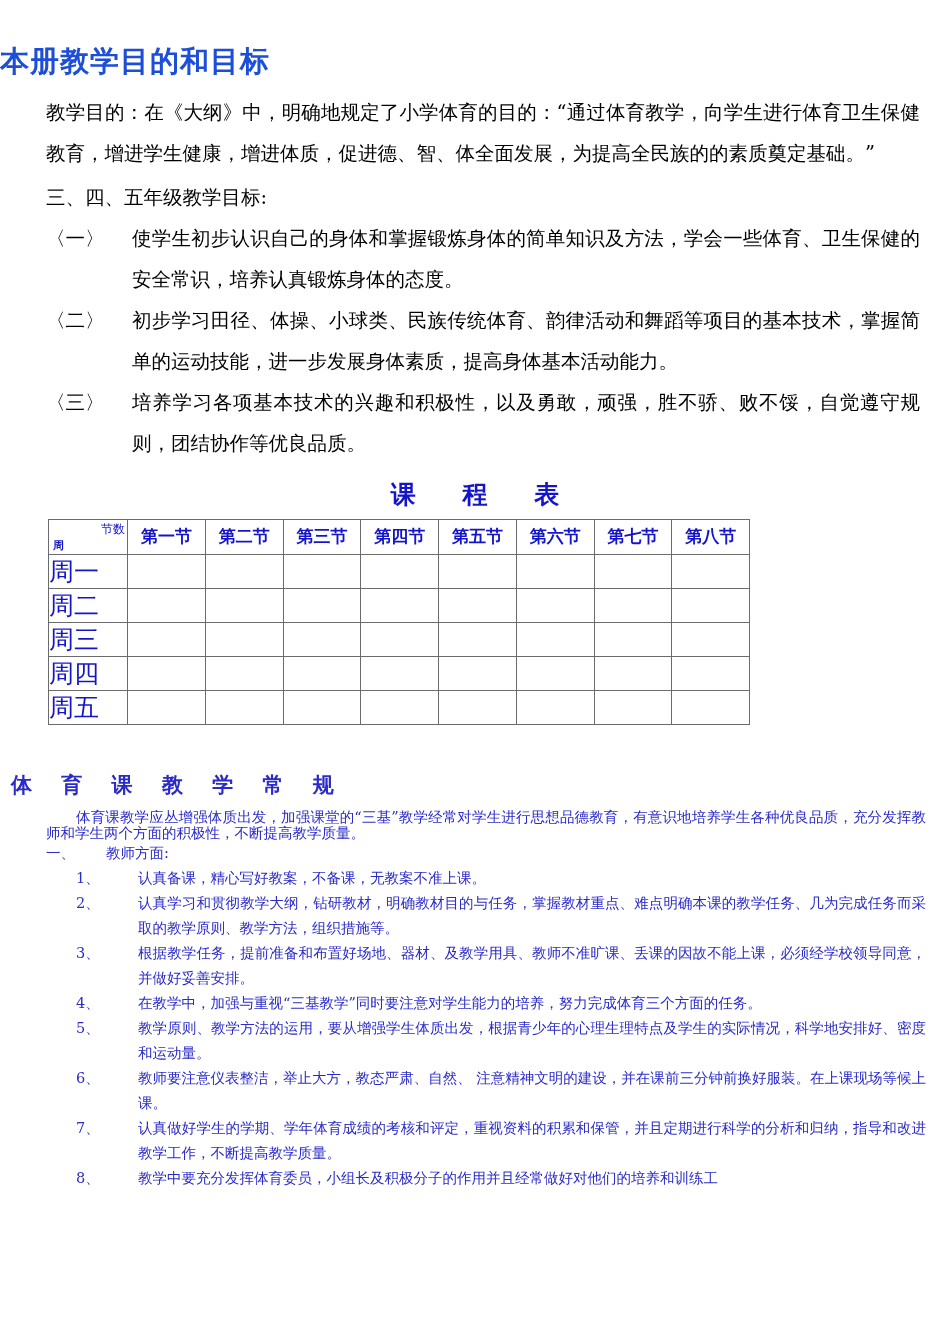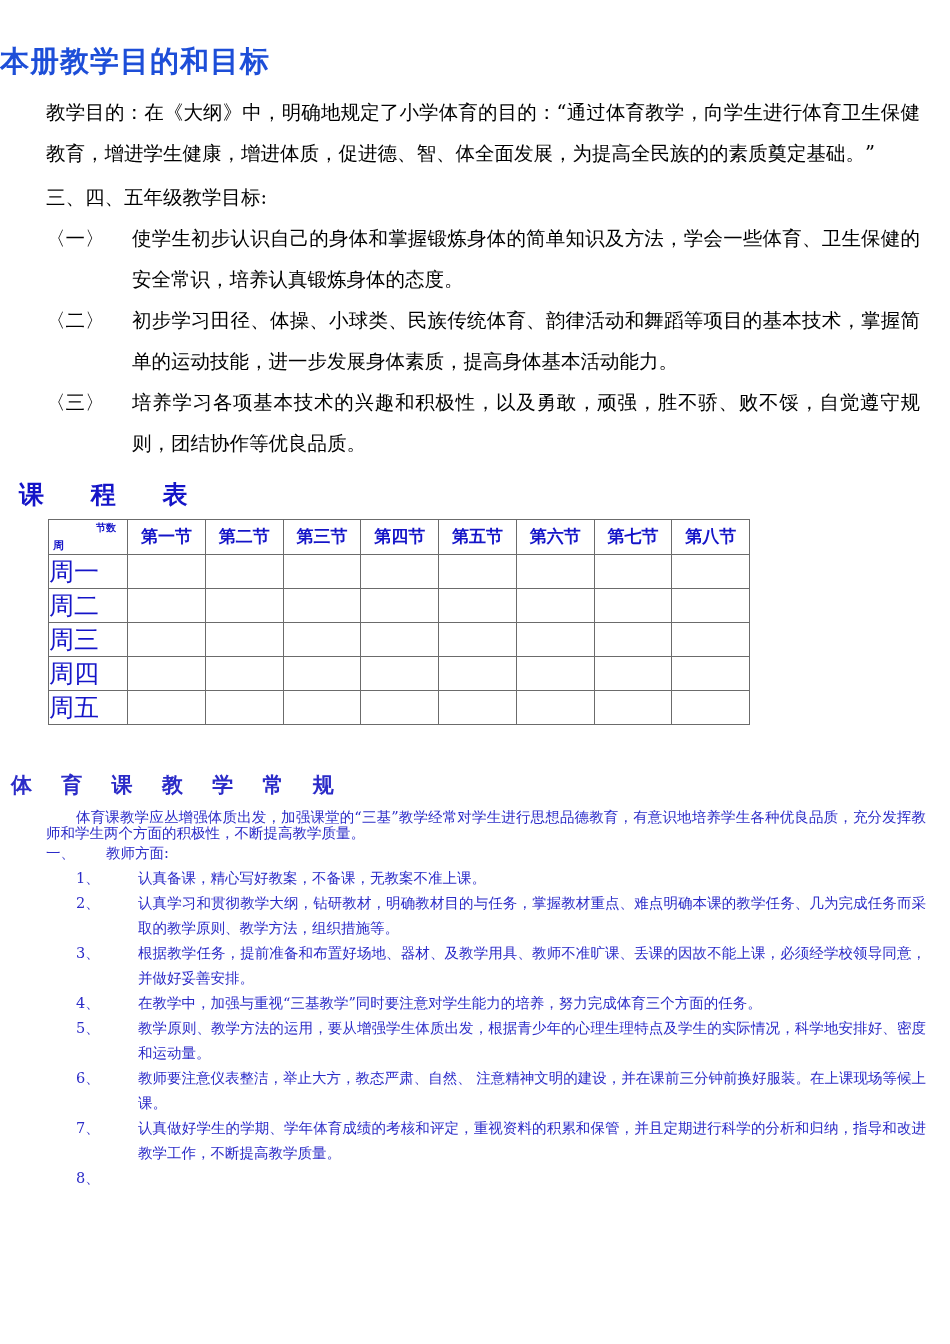--- a/index.html
+++ b/index.html
@@ -68,20 +68,21 @@
     width: 86px;
     white-space: nowrap;
   }
   .goal-text {
     flex: 1 1 auto;
     text-align: justify;
   }
 
   
   .table-heading {
+    text-align: center;
     color: #1414C8;
     font-family: "DejaVu Sans", sans-serif;
     font-weight: bold;
     font-size: 25px;
     letter-spacing: 19px;
     padding: 14px 0 8px 0;
     margin: 0;
     text-indent: 19px;
   }
 
@@ -105,26 +106,26 @@
     position: relative;
     vertical-align: middle;
   }
   .corner-inner {
     position: relative;
     width: 100%;
     height: 34px;
   }
   .corner-top {
     position: absolute;
-    right: 11px;
+    right: 2px;
     top: 1px;
     font-family: "DejaVu Sans", sans-serif;
-    font-size: 10px;
-    color: #1414C8;
-    font-weight: bold;
+    font-size: 12px;
+    color: #1414C8;
+    font-weight: normal;
     letter-spacing: 0;
   }
   .corner-bot {
     position: absolute;
     left: 4px;
     bottom: 1px;
     font-family: "DejaVu Sans", sans-serif;
     font-size: 11px;
     color: #1414C8;
     font-weight: bold;
@@ -349,15 +350,16 @@
   <div class="lvl2">
     <span class="lvl2-mark">6、</span>
     <span class="lvl2-text">教师要注意仪表整洁，举止大方，教态严肃、自然、 注意精神文明的建设，并在课前三分钟前换好服装。在上课现场等候上课。</span>
   </div>
   <div class="lvl2">
     <span class="lvl2-mark">7、</span>
     <span class="lvl2-text">认真做好学生的学期、学年体育成绩的考核和评定，重视资料的积累和保管，并且定期进行科学的分析和归纳，指导和改进教学工作，不断提高教学质量。</span>
   </div>
   <div class="lvl2">
     <span class="lvl2-mark">8、</span>
+    <span class="lvl2-text">教学中要充分发挥体育委员，小组长及积极分子的作用并且经常做好对他们的培养和训练工</span>
   </div>
 
 </div>
 
 </body></html>

